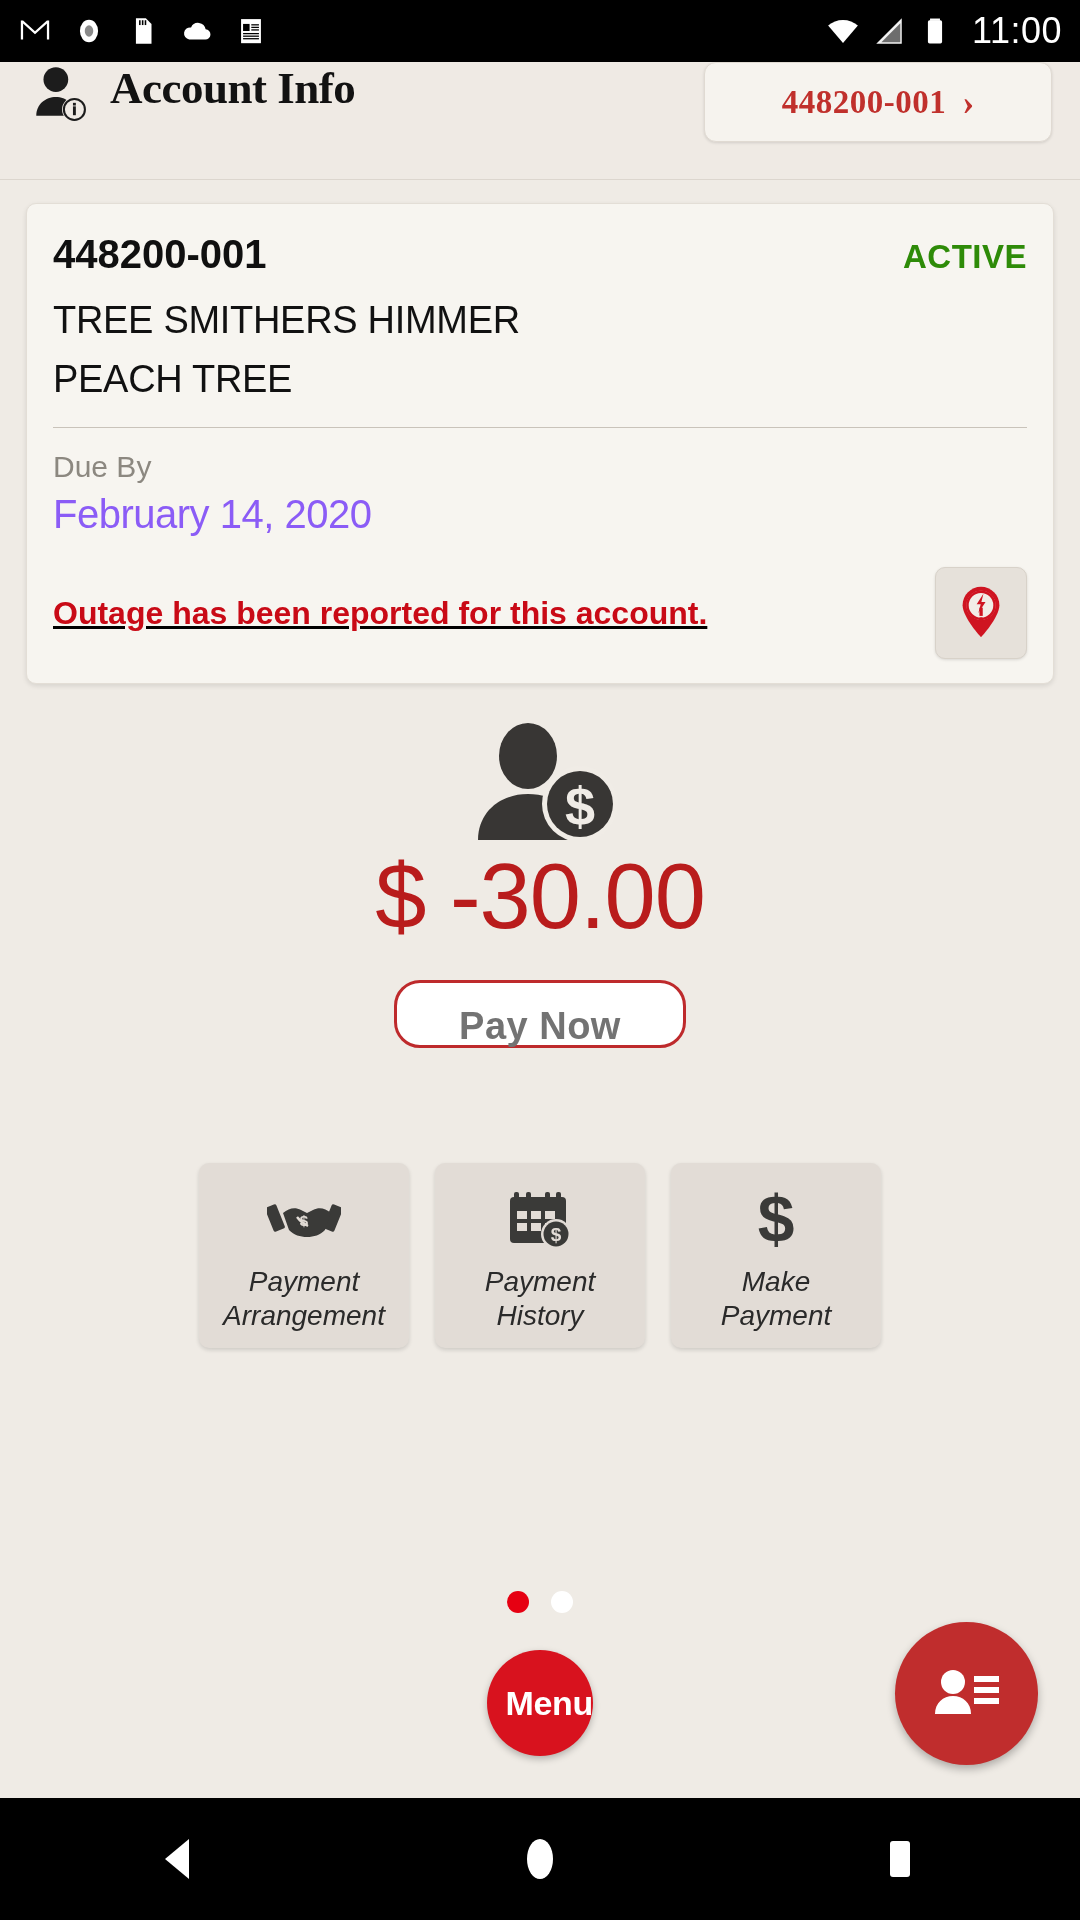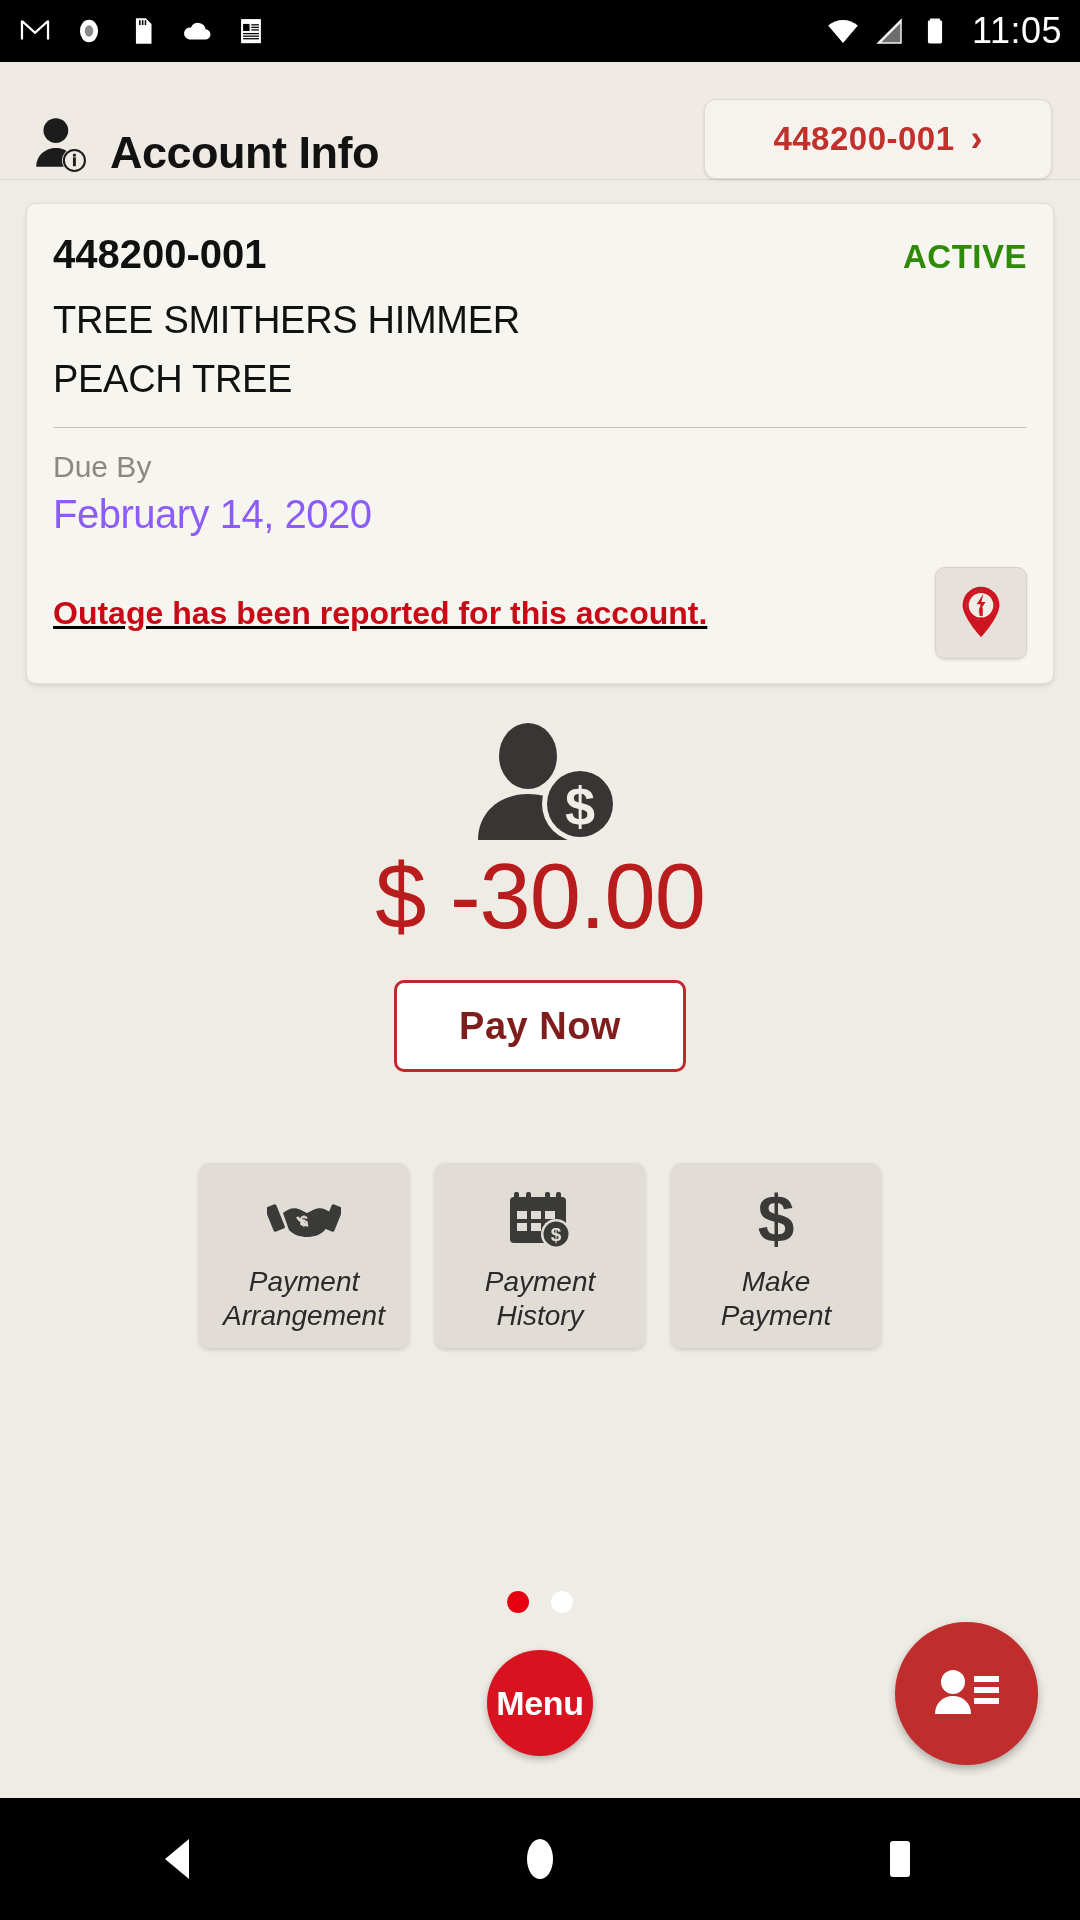--- a/index.html
+++ b/index.html
@@ -17,22 +17,23 @@
     background:#000; display:flex; align-items:center; padding:0 18px;
   }
   .sb-left { display:flex; align-items:center; gap:20px; }
   .sb-right { margin-left:auto; display:flex; align-items:center; gap:12px; }
   .sb-icon { width:34px; height:34px; display:block; }
   .sb-clock { color:#fff; font-size:36px; font-weight:400; letter-spacing:.5px; margin-left:8px; }
 
   
   .appbar {
     position:absolute; top:62px; left:0; width:1080px; height:118px;
-    background:#EFEAE4; display:flex; align-items:flex-end; padding:0 28px;
+    background:#EFEAE4; display:flex; align-items:flex-start; padding:0 28px;
     border-bottom:1px solid #DCD6CE;
+    font-family:Liberation Serif, serif;
   }
   .appbar-icon { width:66px; height:66px; position:relative; flex:0 0 auto; }
   .appbar-title {
     font-size:45px; font-weight:bold; color:#121212; margin-left:16px;
     letter-spacing:-0.5px;
   }
   .acct-chip {
     margin-left:auto; background:#F6F3EE; border:1px solid #E0DAD2;
     border-radius:12px; height:80px; min-width:348px;
     display:flex; align-items:center; justify-content:center; gap:16px;
@@ -65,23 +66,23 @@
   }
 
   
   .balance-wrap { position:absolute; top:722px; left:0; width:1080px; text-align:center; }
   .balance-icon { display:inline-block; }
   .balance-amt {
     font-size:92px; color:#b91c1c; letter-spacing:-1px; margin-top:6px; line-height:1;
   }
   .paynow {
     display:inline-block; margin-top:38px; background:#FFFFFF;
-    border:3px solid #BE2A2C; border-radius:10px;
-    padding:0 62px; height:92px; line-height:86px;
-    color:#7f1d1d; font-size:38px; font-weight:bold; letter-spacing:.5px;
+    border:3px solid #BE2A2C; border-radius:26px;
+    padding:0 62px; height:68px; line-height:86px;
+    color:#737373; font-size:38px; font-weight:bold; letter-spacing:.5px;
   }
 
   
   .tiles {
     position:absolute; top:1163px; left:0; width:1080px;
     display:flex; justify-content:center; gap:26px;
   }
   .tile {
     width:210px; height:185px; background:#E2DCD6; border-radius:10px;
     box-shadow:0 2px 4px rgba(0,0,0,.14);
@@ -97,21 +98,21 @@
     display:flex; justify-content:center; align-items:center; gap:22px;
   }
   .dot { width:22px; height:22px; border-radius:50%; }
   .dot.active { background:#E60012; }
   .dot.inactive { background:#FFFFFF; }
 
   
   .menu-fab {
     position:absolute; top:1650px; left:487px; width:106px; height:106px;
     background:#D8121E; border-radius:50%;
-    display:flex; align-items:center; justify-content:center;
+    display:flex; align-items:center; justify-content:flex-end;
     box-shadow:0 3px 7px rgba(0,0,0,.25);
   }
   .menu-fab-label { color:#fff; font-size:34px; font-weight:bold; letter-spacing:-.3px; }
   .contact-fab {
     position:absolute; top:1622px; left:895px; width:143px; height:143px;
     background:#C02D2D; border-radius:50%;
     display:flex; align-items:center; justify-content:center;
     box-shadow:0 4px 9px rgba(0,0,0,.28);
   }
 
@@ -161,21 +162,21 @@
         <path fill="#fff" d="M12 20.5 1.5 8.2A16 16 0 0 1 22.5 8.2z"></path>
       </svg>
       <svg class="sb-icon" viewBox="0 0 24 24">
         <path fill="#fff" d="M21 3v18H3z" opacity="0.95"></path>
         <path fill="#000" d="M20 6.5V20H6.6z" opacity="0.55"></path>
       </svg>
       <svg class="sb-icon" viewBox="0 0 24 24">
         <rect x="8.5" y="3.2" width="7" height="1.6" fill="#fff"></rect>
         <rect x="7" y="4.4" width="10" height="16.4" rx="1.2" fill="#fff"></rect>
       </svg>
-      <span class="sb-clock">11:05</span>
+      <span class="sb-clock">11:00</span>
     </div>
   </div>
 
   <div class="appbar">
     <svg class="appbar-icon" viewBox="0 0 64 64">
       <circle cx="27" cy="17" r="12" fill="#1c1c1c"></circle>
       <path d="M8 52c0-11 9-18 19-18s19 7 19 18z" fill="#1c1c1c"></path>
       <circle cx="45" cy="46" r="12" fill="#EFEAE4"></circle>
       <circle cx="45" cy="46" r="10.2" fill="none" stroke="#1c1c1c" stroke-width="2"></circle>
       <rect x="43.6" y="43" width="2.8" height="8.6" fill="#1c1c1c"></rect>

